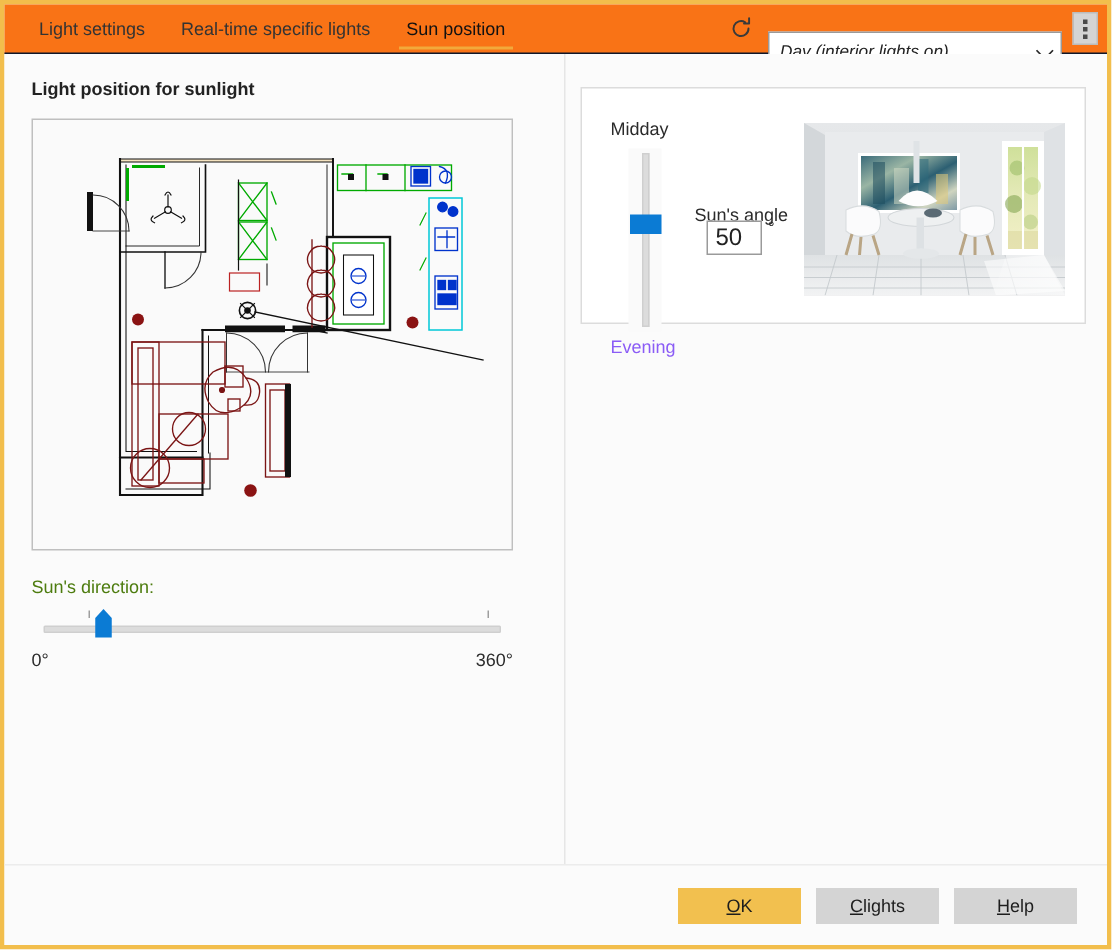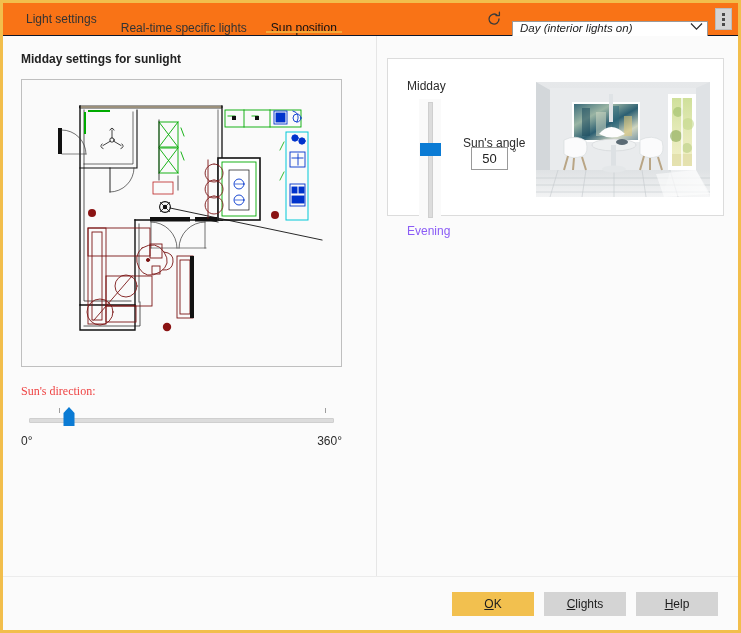--- a/index.html
+++ b/index.html
@@ -60,21 +60,21 @@
   }
   .tab {
     display: flex; align-items: center;
     padding: 0 9px;
     font-size: 12px;
     color: #333333;
     cursor: pointer;
     position: relative;
     white-space: nowrap;
   }
-  .tab + .tab { margin-left: 6px; align-items: flex-end; }
+  .tab + .tab { margin-left: 6px; }
   .tab.active {
     font-weight: normal;
     color: #111111;
   }
   .tab.active::after {
     content: "";
     position: absolute;
     left: 4px; right: 4px; bottom: 2px;
     height: 2px;
     background: #f2a93b;
@@ -90,21 +90,21 @@
     width: 22px; height: 22px;
     display: flex; align-items: center; justify-content: center;
     cursor: pointer;
   }
   .preset-select {
     width: 196px; height: 21px;
     box-sizing: border-box;
     border: 1px solid #9a9a9a;
     background: #ffffff;
     display: flex;
-    align-items: flex-start;
+    align-items: flex-end;
     padding: 0 4px 0 7px;
     cursor: pointer;
     margin-top: 24px;
   }
   .preset-value {
     flex: 1;
     font-style: italic;
     font-size: 11.5px;
     color: #222222;
     white-space: nowrap;
@@ -159,21 +159,21 @@
     box-sizing: border-box;
     border: 1px solid #bfbfbf;
     background: #fafafa;
     position: relative;
     overflow: hidden;
   }
   .plan-card svg { display: block; }
 
   
   .dir-block { margin-top: 17px; width: 321px; }
-  .dir-label { font-size: 12px; color: #ef4444; margin-bottom: 7px; font-family: Liberation Serif, serif; }
+  .dir-label { font-size: 12px; color: #4d7c0f; margin-bottom: 7px; }
   .hslider {
     position: relative;
     height: 22px;
     background: #fbfbfb;
   }
   .hslider-track {
     position: absolute;
     left: 8px; right: 8px; top: 12px;
     height: 5px;
     background: #dcdcdc;
@@ -249,23 +249,23 @@
     position: absolute;
     left: 83px; top: 88px;
     display: flex; align-items: flex-start;
   }
   .angle-input {
     width: 37px; height: 23px;
     box-sizing: border-box;
     border: 1px solid #9a9a9a;
     background: #ffffff;
     font-family: "Liberation Sans", sans-serif;
-    font-size: 13px;
+    font-size: 16px;
     color: #222222;
-    text-align: center;
+    text-align: left;
     padding: 0 5px;
     outline: none;
   }
   .deg-sign {
     font-size: 11px;
     color: #2b2b2b;
     margin-left: 4px;
     margin-top: -1px;
   }
   .preview {
@@ -337,21 +337,21 @@
         <i></i>
         <i></i>
         <i></i>
       </div>
     </div>
   </div>
 
   <div class="body-area">
 
     <div class="left-pane">
-      <div class="section-title">Midday settings for sunlight</div>
+      <div class="section-title">Light position for sunlight</div>
 
       <div class="plan-card">
         <svg width="319" height="286" viewBox="0 0 319 286">
           <rect x="0" y="0" width="319" height="286" fill="#fafafa"></rect>
           <g stroke-linecap="square">
 
             <path d="M58,28 L200,28 L200,26 L58,26 Z" fill="#f5e3c0" stroke="#111" stroke-width="0.8"></path>
             <path d="M58,26 L58,225 L113,225 L113,226" stroke="#111" stroke-width="1.4" fill="none"></path>
             <path d="M62,30 L62,221 L109,221" stroke="#111" stroke-width="0.7" fill="none"></path>
             <path d="M200,26 L200,140 L200,140" stroke="#111" stroke-width="1.3" fill="none"></path>

